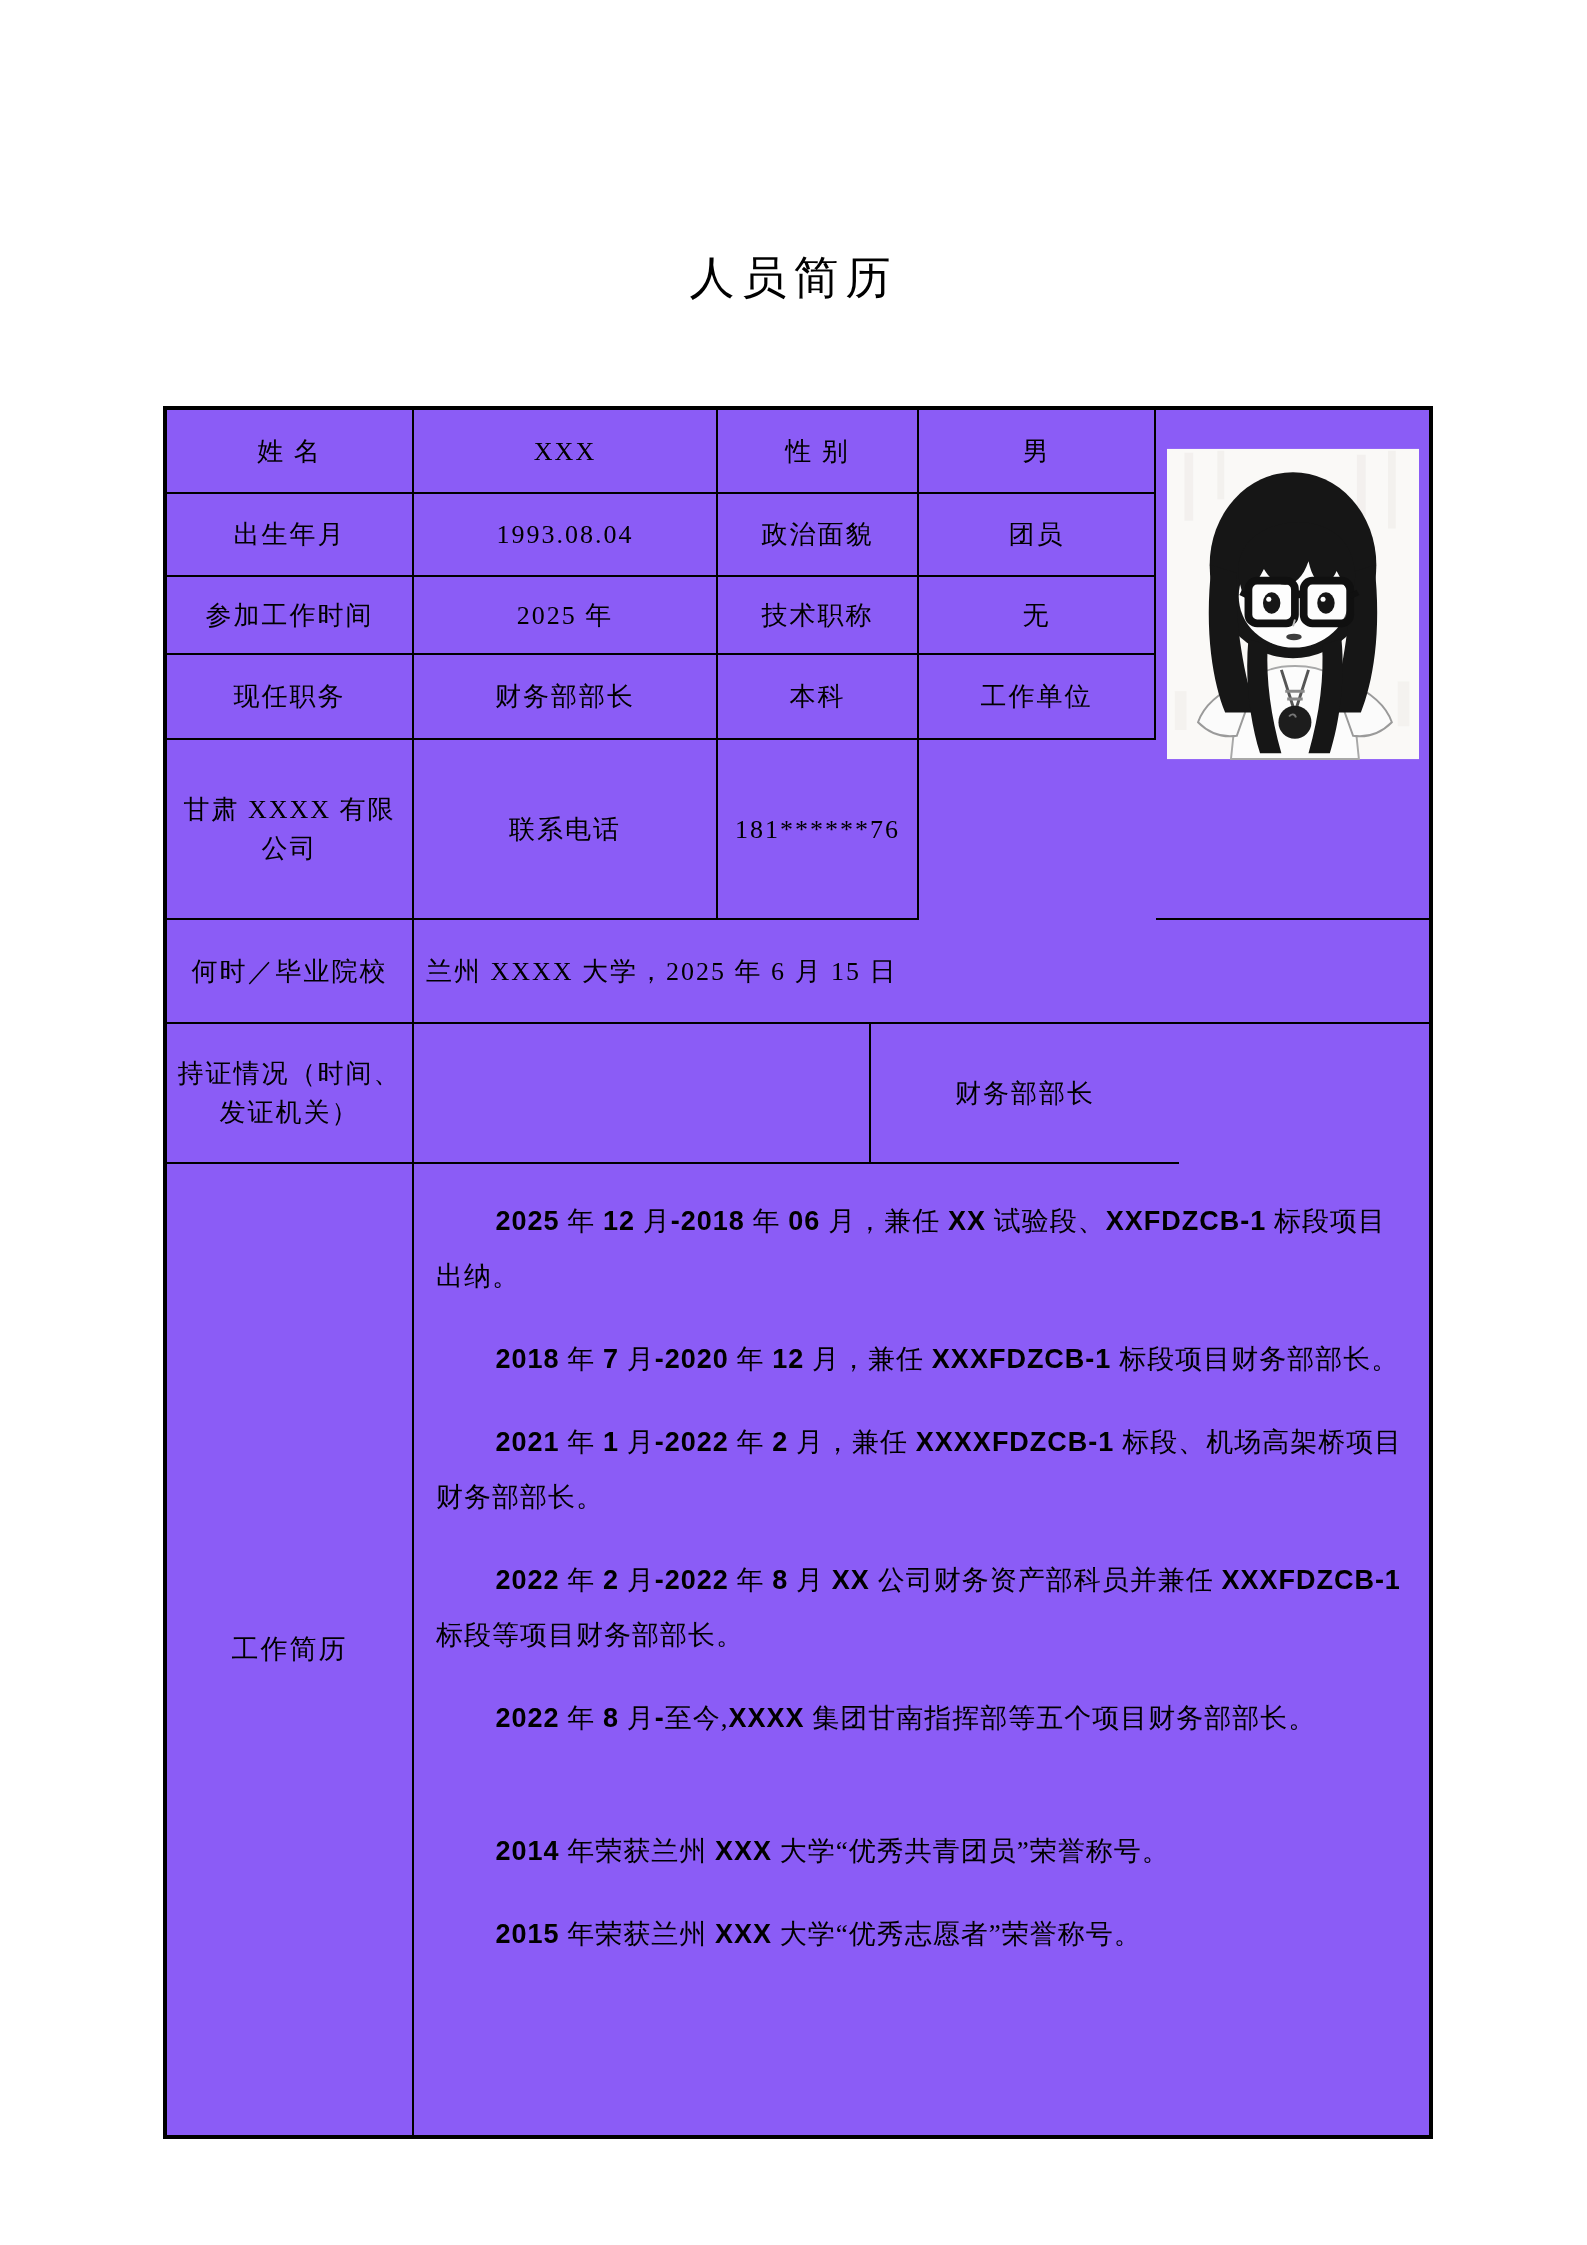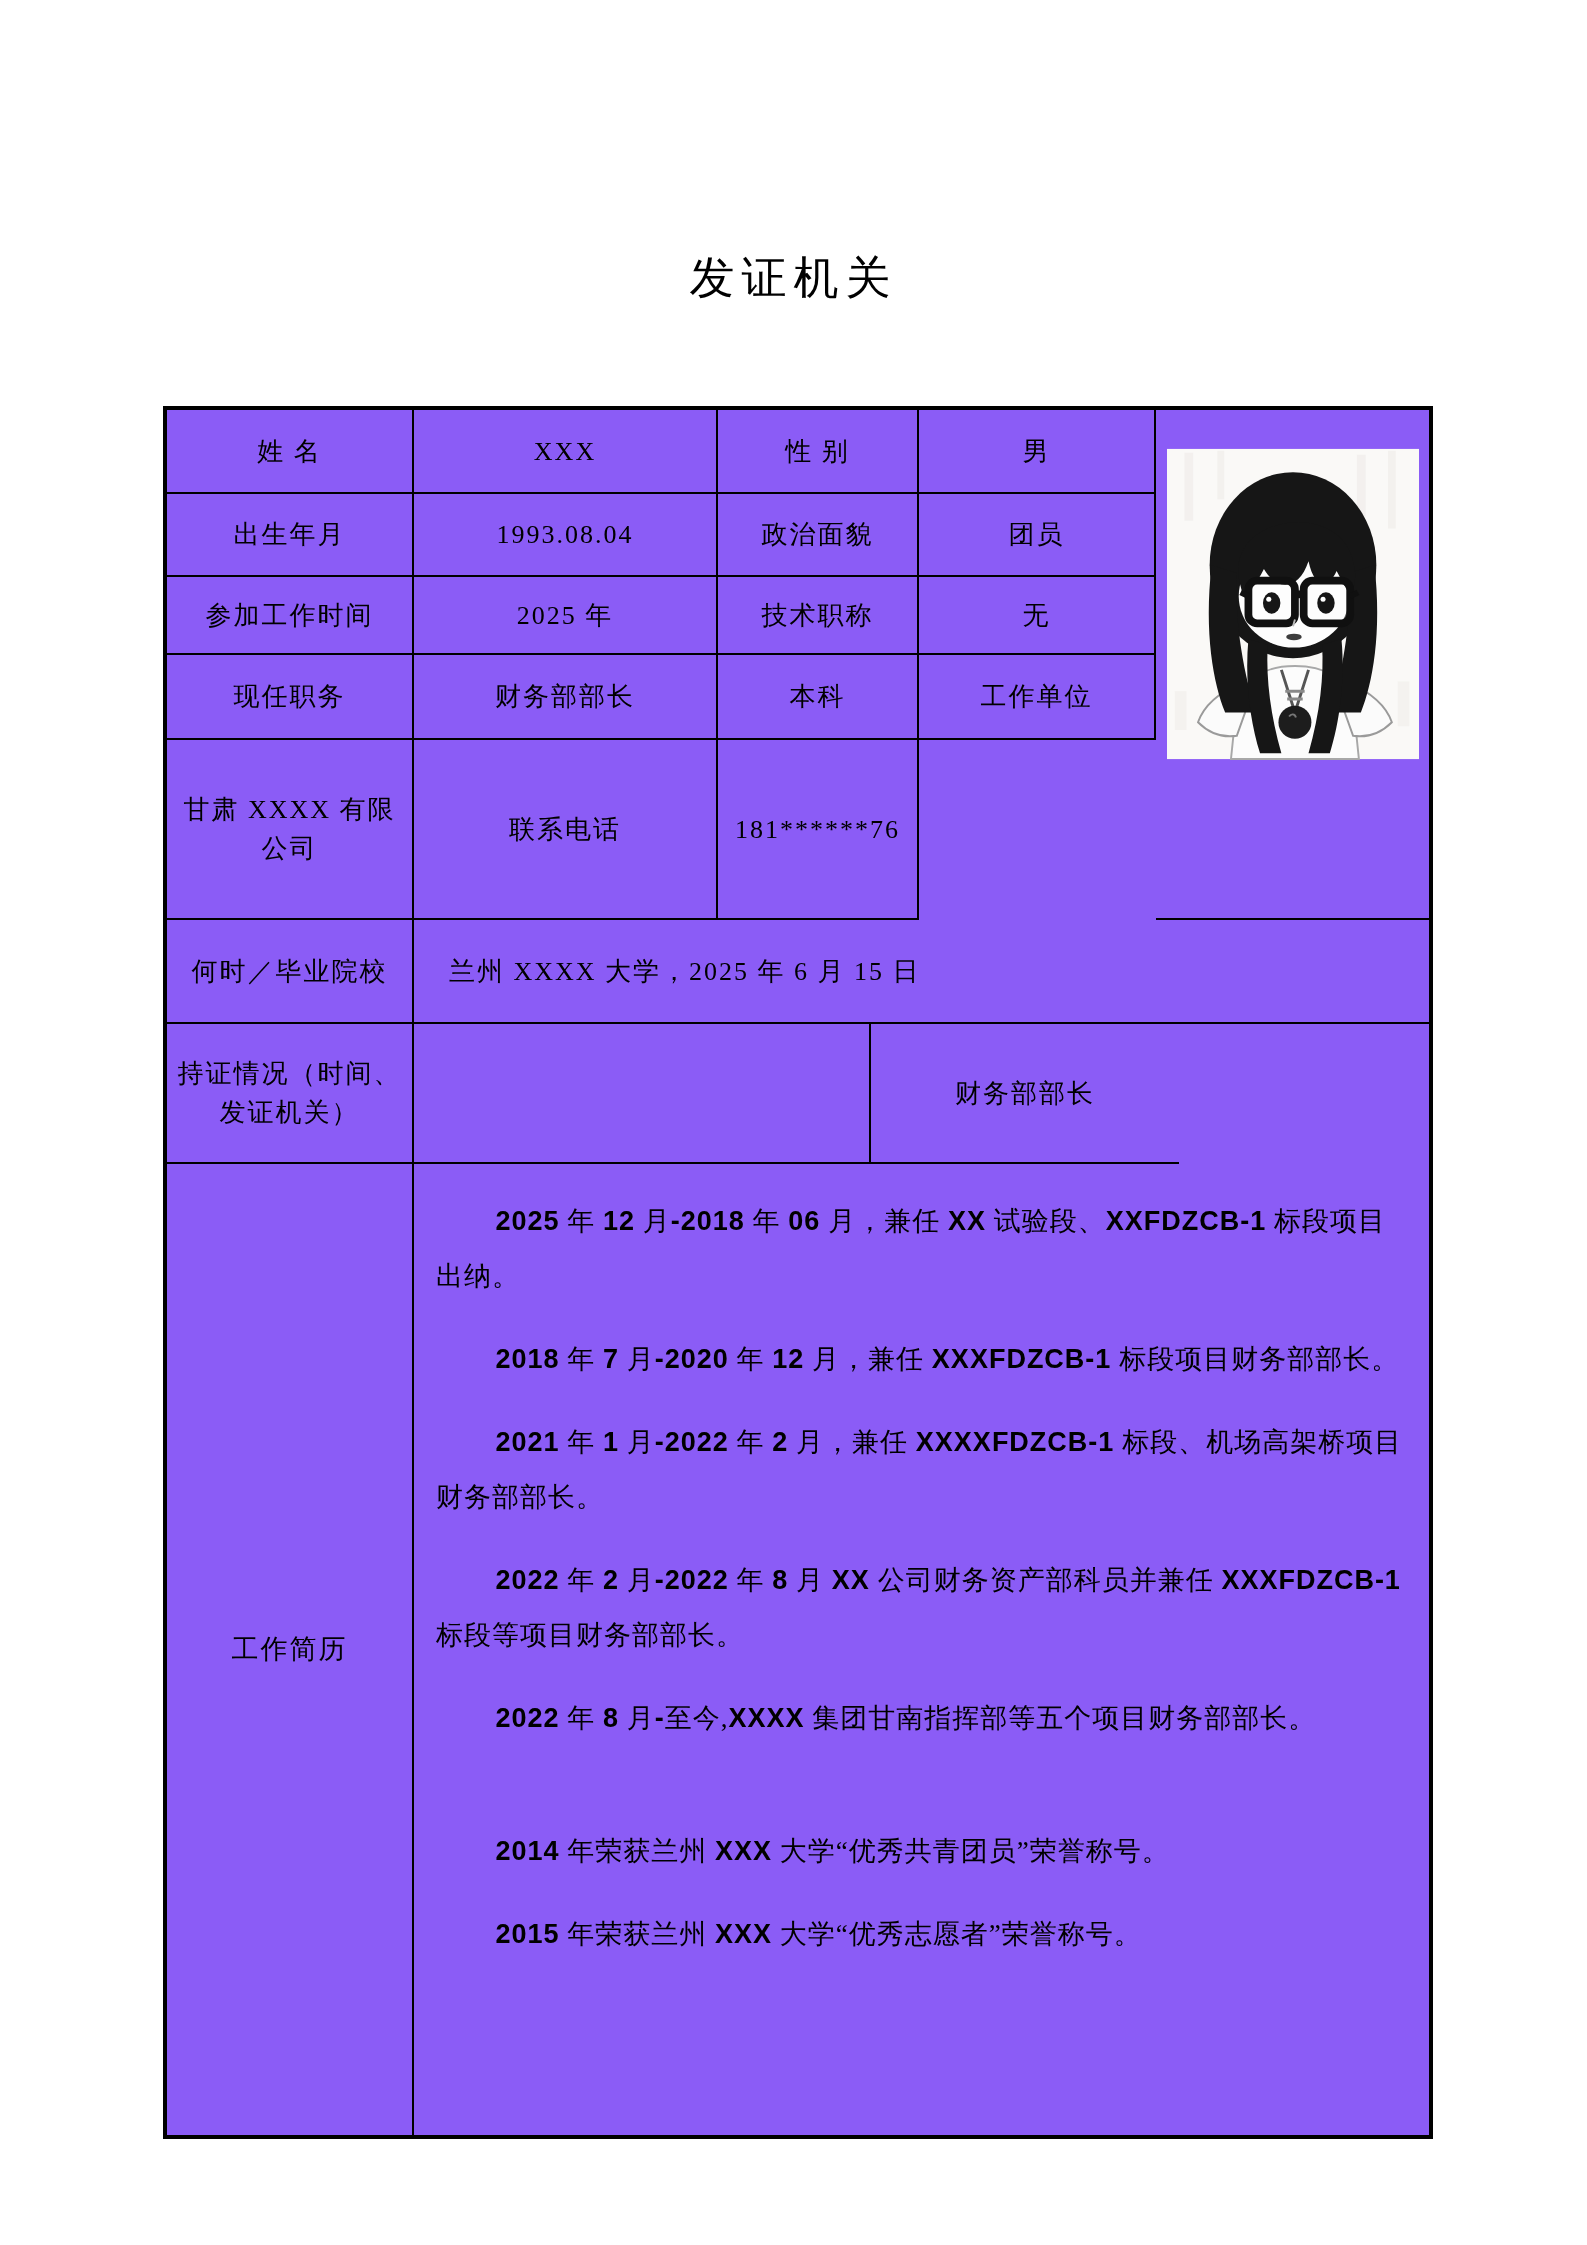--- a/index.html
+++ b/index.html
@@ -39,21 +39,21 @@
     display:flex;align-items:center;justify-content:center;
     font-size:26px;
     letter-spacing:2px;
     text-align:center;
     box-sizing:border-box;
     padding:4px 8px;
     line-height:1.5;
   }
   .cell.last-col{border-right:none;}
   .cell.no-bottom{border-bottom:none;}
-  .cell.left{justify-content:flex-start;text-align:left;padding-left:35px;}
+  .cell.left{justify-content:flex-start;text-align:left;padding-left:12px;}
   .cell.wrap2{white-space:pre-line;}
   .photo-cell{
     grid-column:5;grid-row:1 / span 5;
     border-right:none;
     border-bottom:2px solid #000;
     display:flex;align-items:flex-start;justify-content:center;
     padding-top:38px;box-sizing:border-box;
   }
   .history-label{font-size:27px;}
   .history-cell{
@@ -73,21 +73,21 @@
   .history-cell b{
     font-family:"Liberation Sans","DejaVu Sans",sans-serif;
     font-weight:700;
   }
 </style>
 </head>
 <body>
 
 <div class="page">
 
-  <div class="doc-title">发证机关</div>
+  <div class="doc-title">人员简历</div>
 
   <div class="resume-table">
 
     <div class="sec secA">
 
       <div class="cell">姓 名</div>
       <div class="cell">XXX</div>
       <div class="cell">性 别</div>
       <div class="cell">男</div>
 

